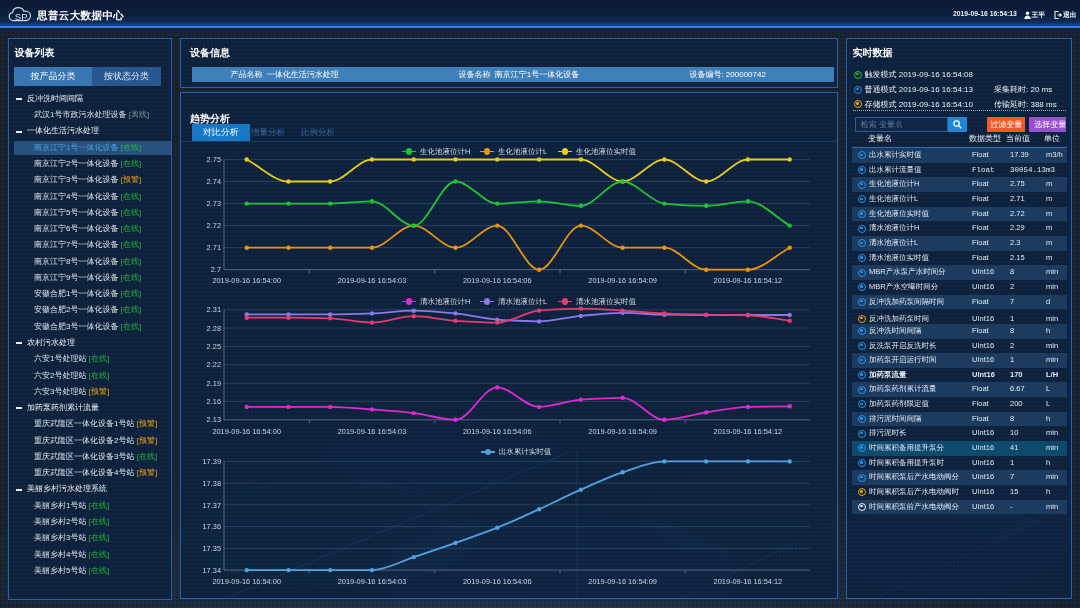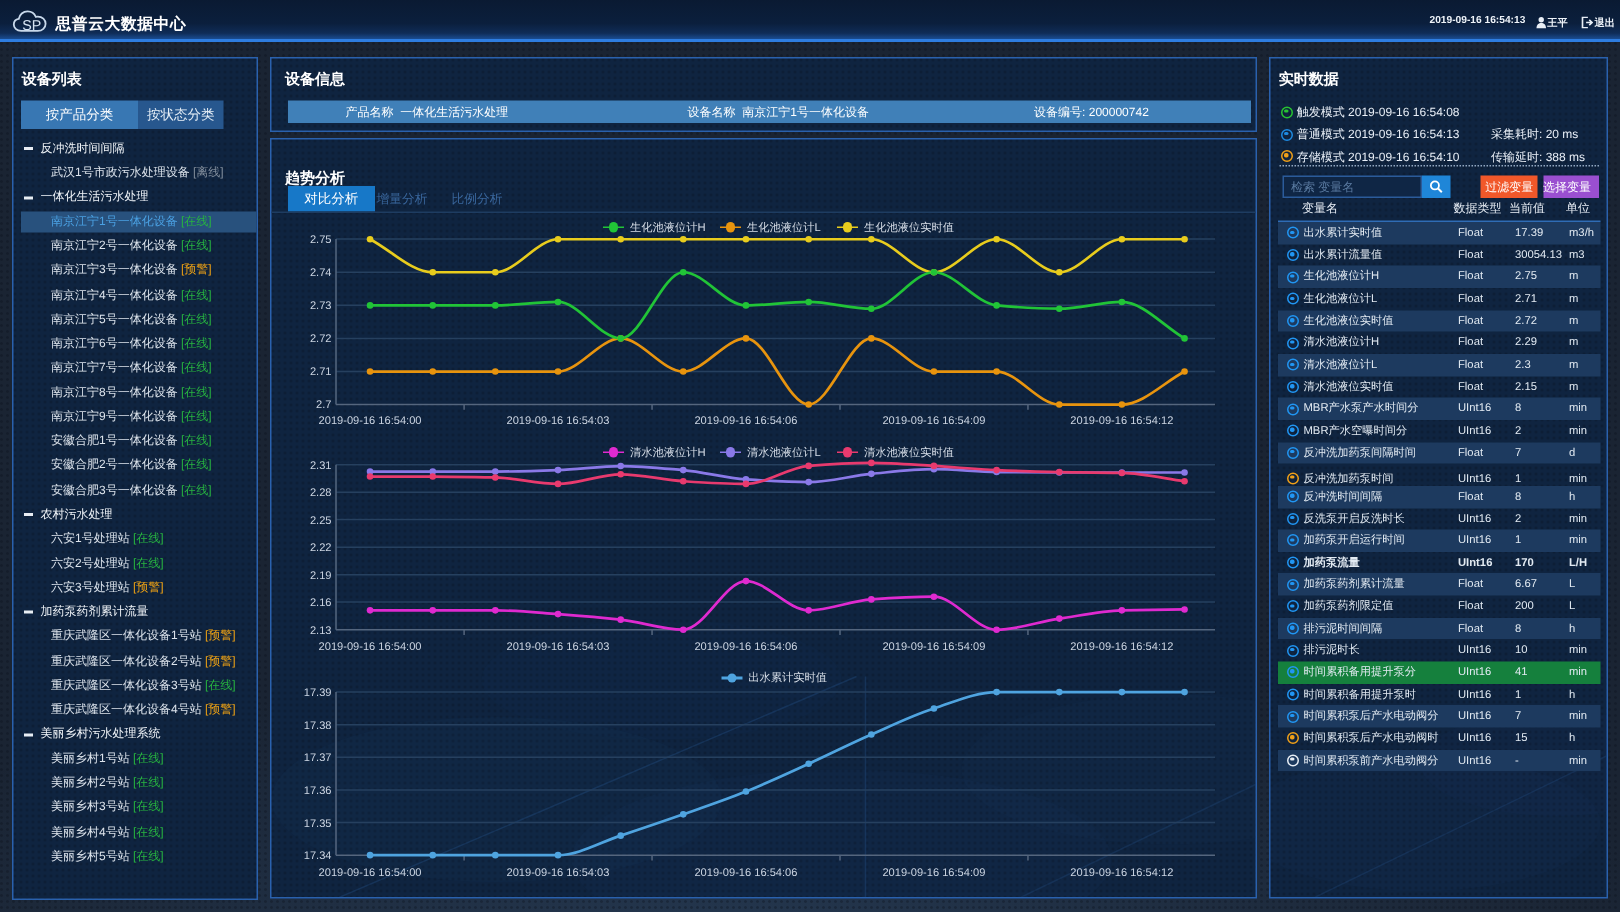--- a/index.html
+++ b/index.html
@@ -19,21 +19,21 @@
 .panel{position:absolute;background:#0f2440;border:1px solid #2a61ad;z-index:1}
 .pl{left:8px;top:37.5px;width:164px;height:562px}
 .pm1{left:180px;top:37.5px;width:658px;height:50px}
 .pm2{left:180px;top:92px;width:658px;height:507px}
 .pr{left:846px;top:37.5px;width:226px;height:561.5px}
 .decor{position:absolute;left:0;top:0;pointer-events:none}
 .ptitle{position:absolute;left:5.5px;top:7px;font-size:10px;font-weight:bold;color:#fff;letter-spacing:0}
 
 .tab1{position:absolute;left:5px;top:28.5px;width:78px;height:18.6px;background:#3877b3;color:#fff;
  font-size:9px;text-align:center;line-height:18.6px}
-.tab2{position:absolute;left:83px;top:28.5px;width:57px;height:18.6px;background:#27578e;color:#e8f0f8;
+.tab2{position:absolute;left:83px;top:28.5px;width:69px;height:18.6px;background:#27578e;color:#e8f0f8;
  font-size:9px;text-align:center;line-height:18.6px}
 .trow{position:absolute;left:0;width:162px;height:16.27px;font-size:8px;line-height:16.27px;white-space:nowrap}
 .dash{position:absolute;left:7px;top:7.3px;width:6px;height:2px;background:#e8edf3}
 .gname{position:absolute;left:18px;color:#f0f4f8}
 .cname{position:absolute;left:25px;color:#dde4ec}
 .selbg{position:absolute;left:5px;top:1px;width:157px;height:14.5px;background:#28517d}
 
 .infobar{position:absolute;left:11.4px;top:28.5px;width:642px;height:15px;
  background:#4080b8;color:#fff;font-size:8px;line-height:15px}
 .mtab1{position:absolute;left:11px;top:31px;width:57.6px;height:17px;background:#1778c8;color:#fff;font-size:9px;
@@ -42,21 +42,21 @@
 .tabline{position:absolute;left:0px;top:48px;width:656px;height:1px;background:#1e3c61}
 
 .mode{position:absolute;left:7px;height:11px;font-size:8px;color:#e9eff7;line-height:11px;white-space:nowrap}
 .mico{display:inline-block;width:8px;height:8px;border-radius:50%;border:1.6px solid;position:relative;top:1.5px;margin-right:2.5px}
 .mico i{position:absolute;left:1.3px;top:1.3px;width:2.4px;height:2.4px;border-radius:50%;display:block}
 .dotted{position:absolute;left:6px;top:71.5px;width:213px;border-top:1px dotted #93a7c0}
 .sinput{position:absolute;left:7.7px;top:78px;width:93.6px;height:15.3px;background:#0f2645;border:1px solid #2b5b9a;
  font-size:8px;color:#5a7aa0;line-height:14px;padding-left:5px}
 .sbtn{position:absolute;left:101.3px;top:78px;width:18.6px;height:15.3px;background:#1f86d8}
 .fbtn{position:absolute;left:140.4px;top:78px;width:37.5px;height:15.3px;background:#f1582a;color:#fff;font-size:8px;text-align:center;line-height:15.3px}
-.cbtn{position:absolute;left:181.7px;top:78px;width:37.6px;height:15.3px;background:#9a4fd0;color:#fff;font-size:8px;text-align:left;line-height:15.3px}
+.cbtn{position:absolute;left:181.7px;top:78px;width:37.6px;height:15.3px;background:#9a4fd0;color:#fff;font-size:8px;text-align:right;line-height:15.3px}
 .thead{position:absolute;left:0;top:94px;width:226px;height:11px;font-size:8px;font-weight:normal;color:#e8eef5;line-height:11px}
 .thead span{position:absolute}
 .theadline{position:absolute;left:5px;top:108px;width:215px;height:1px;background:#2f6cb5}
 .vrow{position:absolute;left:5px;width:215px;height:14.64px;font-size:7.5px;color:#e2eaf2;line-height:14.64px;white-space:nowrap}
 .ricon{position:absolute;left:6px;top:3.3px;width:8px;height:8px;border-radius:50%;border:1.6px solid}
 .ricon span{position:absolute;left:1.2px;top:1.2px;width:2.4px;height:2.4px;border-radius:50%;display:block}
 .rname{position:absolute;left:17px}
 .rtyp{position:absolute;left:120px}
 .rval{position:absolute;left:158px}
 .runit{position:absolute;left:194px}
@@ -455,21 +455,21 @@
  <div class="theadline"></div>
  <div class="vrow" style="top:109.70px;background:#1d3a5f;">
       <span class="ricon" style="border-color:#2196f3">
         <span style="background:#2196f3"></span>
       </span>
       <span class="rname">出水累计实时值</span>
       <span class="rtyp">Float</span>
       <span class="rval">17.39</span>
       <span class="runit">m3/h</span>
     </div>
-    <div class="vrow" style="top:124.34px;">
+    <div class="vrow" style="top:124.34px;font-family:Liberation Mono, monospace;">
       <span class="ricon" style="border-color:#2196f3">
         <span style="background:#2196f3"></span>
       </span>
       <span class="rname">出水累计流量值</span>
       <span class="rtyp">Float</span>
       <span class="rval">30054.13</span>
       <span class="runit">m3</span>
     </div>
     <div class="vrow" style="top:138.98px;background:#1d3a5f;">
       <span class="ricon" style="border-color:#2196f3">
@@ -626,21 +626,21 @@
     </div>
     <div class="vrow" style="top:387.86px;">
       <span class="ricon" style="border-color:#2196f3">
         <span style="background:#2196f3"></span>
       </span>
       <span class="rname">排污泥时长</span>
       <span class="rtyp">UInt16</span>
       <span class="rval">10</span>
       <span class="runit">min</span>
     </div>
-    <div class="vrow" style="top:402.50px;background:#15803d;">
+    <div class="vrow" style="top:402.50px;background:#0c4a6e;">
       <span class="ricon" style="border-color:#2196f3">
         <span style="background:#2196f3"></span>
       </span>
       <span class="rname">时间累积备用提升泵分</span>
       <span class="rtyp">UInt16</span>
       <span class="rval">41</span>
       <span class="runit">min</span>
     </div>
     <div class="vrow" style="top:417.14px;">
       <span class="ricon" style="border-color:#2196f3">

